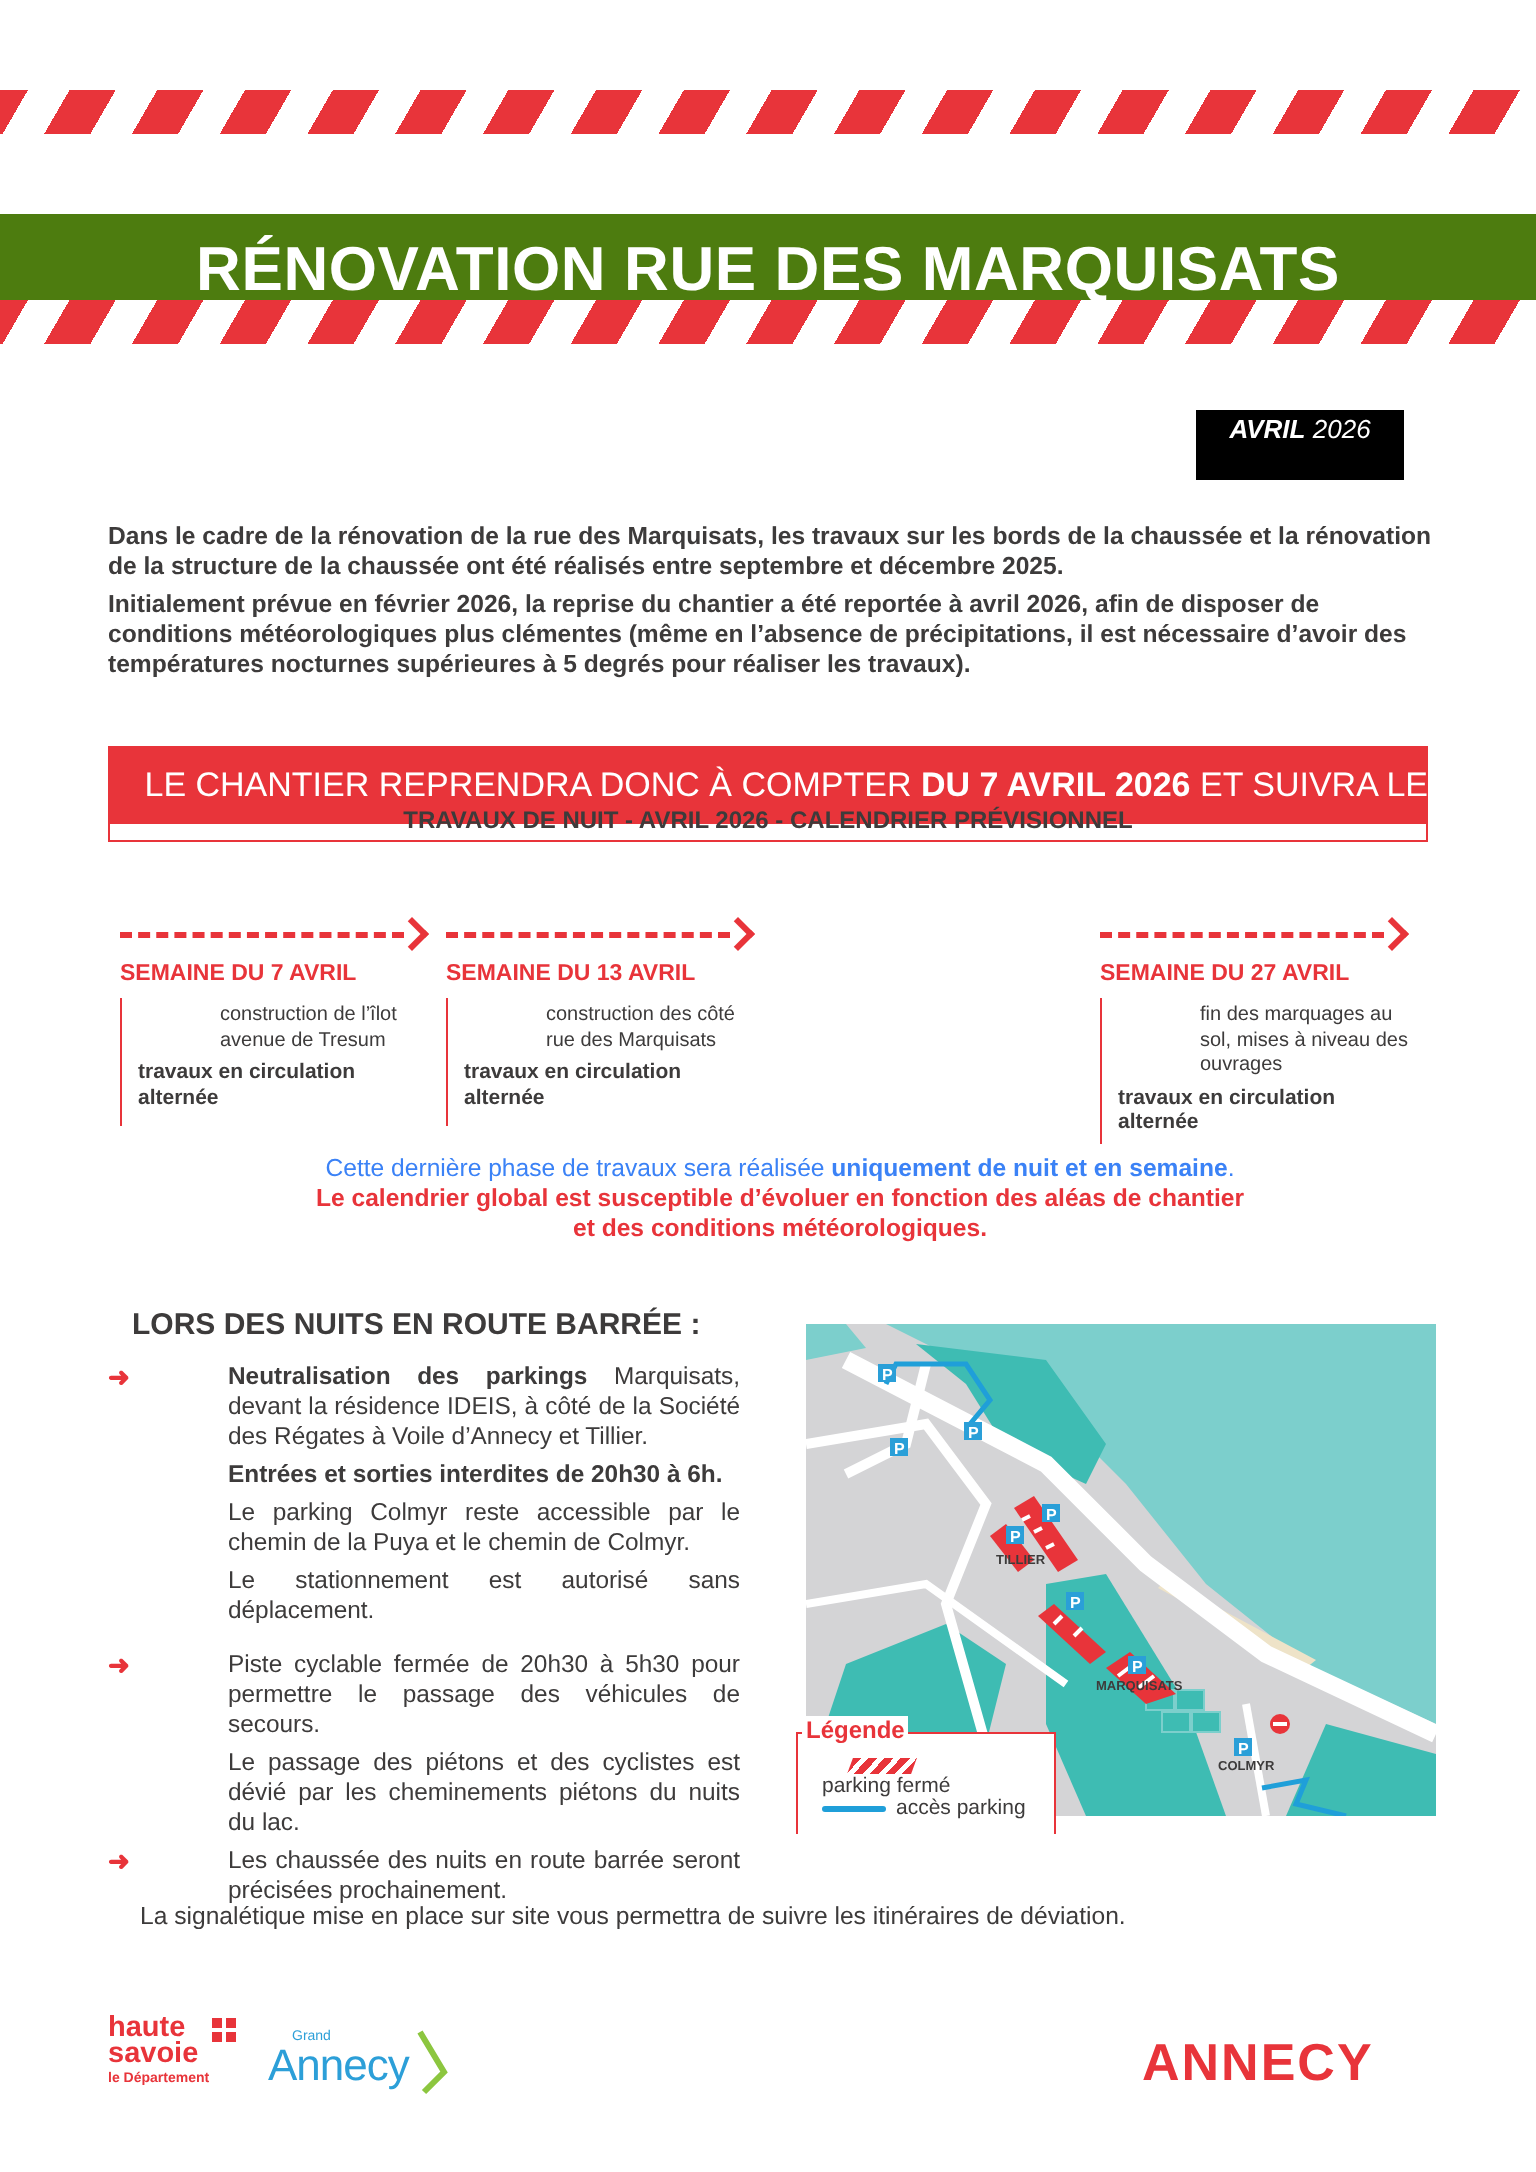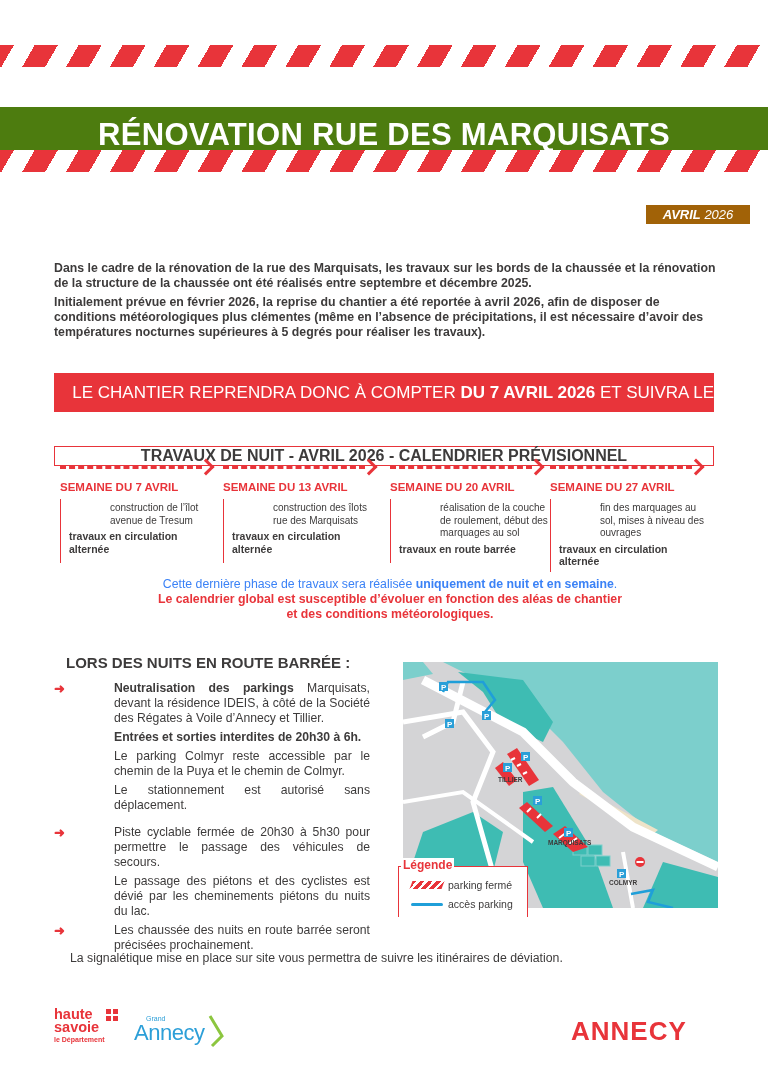--- a/index.html
+++ b/index.html
@@ -13,40 +13,40 @@
   .stripes.top { top: 45px; }
   .stripes.bottom { top: 150px; }
   .banner {
     position: absolute; left: 0; top: 67px; width: 768px; height: 61px;
     background: #4d7c0f; color: #fff; text-align: center; margin-top: 40px;
   }
   .banner .title { font-family: "Liberation Sans", sans-serif; font-weight: bold; font-size: 31px; letter-spacing: 0.3px; margin-top: 10px; }
   .banner .subtitle { font-family: "Liberation Sans", sans-serif; font-size: 22px; margin-top: 1px; }
 
   .date-badge {
-    position: absolute; left: 646px; top: 205px; width: 104px; height: 19px;
-    background: #a16207; color: #fff; font-family: "Liberation Sans", sans-serif;
+    position: absolute; left: 598px; top: 205px; width: 104px; height: 35px;
+    background: #000000; color: #fff; font-family: "Liberation Sans", sans-serif;
     font-size: 13px; text-align: center; line-height: 19px;
   }
   .date-badge b { font-style: italic; font-weight: bold; }
   .date-badge span { font-style: italic; }
 
   .intro { position: absolute; left: 54px; top: 261px; width: 668px; font-size: 12.3px; font-weight: bold; line-height: 15px; color: #3d3b3b; font-family: "Liberation Sans", sans-serif; }
   .intro p { margin-bottom: 4px; }
 
   .red-banner {
     position: absolute; left: 54px; top: 373px; width: 660px; height: 39px;
     background: #e8343a; color: #fff; text-align: right; line-height: 39px;
     font-family: "Liberation Sans", sans-serif; font-size: 17px;
   }
   .red-banner b { font-weight: bold; }
   .cal-title {
-    position: absolute; left: 54px; top: 446px; width: 660px; height: 20px;
+    position: absolute; left: 54px; top: 401px; width: 660px; height: 20px;
     border: 1.5px solid #e8343a; text-align: center; line-height: 17px;
-    font-family: "Liberation Sans", sans-serif; font-size: 16px; font-weight: bold; color: #3d3b3b;
+    font-family: "Liberation Sans", sans-serif; font-size: 12px; font-weight: bold; color: #3d3b3b;
   }
 
   .weeks { position: absolute; left: 60px; top: 458px; width: 660px; height: 110px; }
   .week { position: absolute; top: 0; width: 160px; }
   .week .arrow { position: relative; height: 18px; }
   .week .arrow .dash { position: absolute; left: 0; top: 8px; width: 142px; height: 0; border-top: 3px dashed #e8343a; }
   .week .arrow .head { position: absolute; left: 140px; top: 0px; width: 12px; height: 12px; border-top: 3px solid #e8343a; border-right: 3px solid #e8343a; transform: rotate(45deg); top: 3px; }
   .week .head-label { font-family: "Liberation Sans", sans-serif; font-weight: bold; font-size: 11.5px; color: #e8343a; margin-top: 5px; white-space: nowrap; }
   .week .body { margin-top: 6px; border-left: 1.5px solid #e8343a; padding-left: 8px; padding-top: 3px; padding-bottom: 4px; min-height: 64px; }
   .week .desc { font-family: "Liberation Sans", sans-serif; font-size: 10px; line-height: 12.5px; color: #3d3b3b; margin-left: 41px; }
@@ -125,33 +125,22 @@
       <div class="mode">travaux en circulation alternée</div>
     </div>
   </div>
   <div class="week" style="left:163px;">
     <div class="arrow">
         <div class="dash"></div>
         <div class="head"></div>
       </div>
     <div class="head-label">SEMAINE DU 13 AVRIL</div>
     <div class="body">
-      <div class="desc">construction des îlots rue des Marquisats</div>
+      <div class="desc">construction des côté rue des Marquisats</div>
       <div class="mode">travaux en circulation alternée</div>
-    </div>
-  </div>
-  <div class="week" style="left:330px;">
-    <div class="arrow">
-        <div class="dash"></div>
-        <div class="head"></div>
-      </div>
-    <div class="head-label">SEMAINE DU 20 AVRIL</div>
-    <div class="body">
-      <div class="desc">réalisation de la couche de roulement, début des marquages au sol</div>
-      <div class="mode">travaux en route barrée</div>
     </div>
   </div>
   <div class="week" style="left:490px;">
     <div class="arrow">
         <div class="dash"></div>
         <div class="head"></div>
       </div>
     <div class="head-label">SEMAINE DU 27 AVRIL</div>
     <div class="body">
       <div class="desc">fin des marquages au sol, mises à niveau des ouvrages</div>
@@ -249,21 +238,21 @@
     <g font-family="Liberation Sans, sans-serif" font-size="6.5" font-weight="bold" fill="#3d3b3b">
       <text x="95" y="120">TILLIER</text>
       <text x="145" y="183">MARQUISATS</text>
       <text x="206" y="223">COLMYR</text>
     </g>
   </svg>
 </div>
 
 <div class="legend">
   <div class="lg-title">Légende</div>
-  <div class="row" style="top:12px;">
+  <div class="row" style="top:12px;flex-direction:column;">
     <span class="swatch-closed"></span>
     <span>parking fermé</span>
   </div>
   <div class="row" style="top:31px;">
     <span class="swatch-access"></span>
     <span>accès parking</span>
   </div>
 </div>
 
 <div class="footer-note">La signalétique mise en place sur site vous permettra de suivre les itinéraires de déviation.</div>

